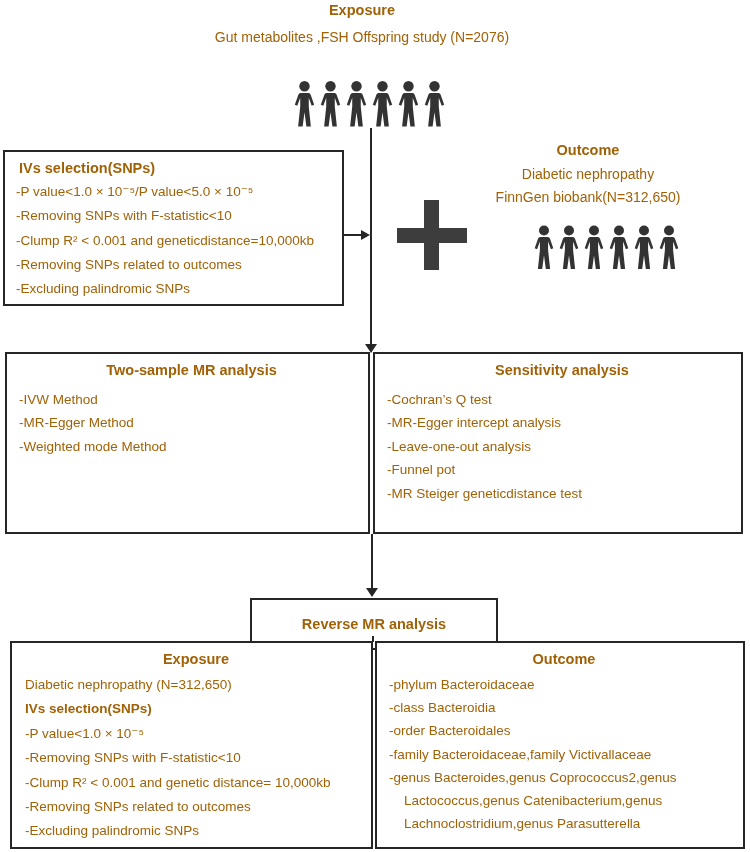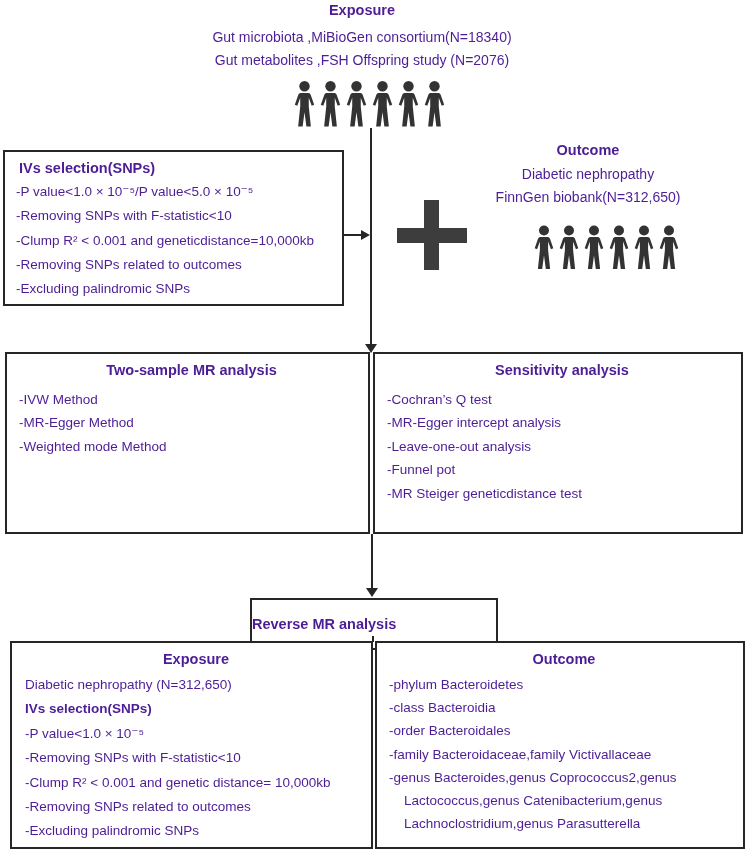--- a/index.html
+++ b/index.html
@@ -1,18 +1,18 @@
 <!DOCTYPE html>
 <html><head>
 <meta charset="utf-8">
 <style>
   html,body{margin:0;padding:0;background:#ffffff;}
   #stage{
     position:relative;width:750px;height:852px;background:#ffffff;overflow:hidden;
-    font-family:"Liberation Sans","DejaVu Sans",sans-serif;color:#4c1d95;
+    font-family:"Liberation Sans","DejaVu Sans",sans-serif;color:#a16207;
   }
   
   .bold{font-weight:700;}
   .li{font-size:13.5px;line-height:24.5px;white-space:nowrap;}
   .li.indent{padding-left:15px;}
   .li.bold{font-weight:700;}
   
   .top-block{position:absolute;left:31px;top:2px;width:662px;text-align:center;}
   .top-title{font-size:14.5px;font-weight:700;line-height:17px;margin-bottom:7px;}
   .top-block .li{font-size:14px;line-height:23px;}
@@ -42,37 +42,36 @@
   .ivs-box{left:3px;top:150px;width:341px;height:156px;padding:4px 4px 0 11px;}
   .ivs-box .box-heading{font-size:14.5px;font-weight:700;line-height:24px;margin-left:3px;}
   .ivs-box .li{line-height:24.3px;}
   .outcome-block{position:absolute;left:438px;top:142px;width:300px;text-align:center;}
   .outcome-block .top-title{margin-bottom:4px;}
   .outcome-block .li{font-size:14px;line-height:23px;}
   .two-sample-box{left:5px;top:352px;width:365px;height:182px;padding:4px 4px 6px 12px;}
   .sensitivity-box{left:373px;top:352px;width:370px;height:182px;padding:4px 4px 0 12px;}
   .mid-title{text-align:center;font-size:14.5px;font-weight:700;line-height:24px;margin-bottom:6px;}
   .two-sample-box .li,.sensitivity-box .li{line-height:23.4px;}
-  .reverse-box{left:250px;top:598px;width:248px;height:52px;display:flex;align-items:center;
+  .reverse-box{left:250px;top:598px;width:248px;height:52px;display:flex;align-items:center;justify-content:center;
     font-size:14.5px;font-weight:700;}
   .bottom-left-box{left:10px;top:641px;width:363px;height:208px;padding:4px 4px 0 13px;}
   .bottom-right-box{left:375px;top:641px;width:370px;height:208px;padding:4px 4px 0 12px;}
   .bottom-title{text-align:center;font-size:14.5px;font-weight:700;line-height:24px;margin-bottom:2px;}
   .bottom-left-box .li{line-height:24.4px;}
   .bottom-right-box .li{line-height:23.2px;}
 </style>
 </head>
 <body>
 
 <div id="stage">
 
   <div class="top-block">
     <div class="top-title">Exposure</div>
     <div>
-        <div class="li">Gut microbiota ,MiBioGen consortium(N=18340)</div>
         <div class="li">Gut metabolites ,FSH Offspring study (N=2076)</div>
       </div>
   </div>
 
   <div class="people-row row1">
       <svg viewBox="0 0 24 44" xmlns="http://www.w3.org/2000/svg">
         <circle cx="12" cy="5" r="5" fill="#333333"></circle>
         <path fill="#333333" d="M8.2,11.5 h7.6 q1.6,0 2.1,1.5 l3.4,9.8 -2.4,0.9 -2.8,-7.7 v8.5 l2,19 h-4.3 l-1.8,-13.5 -1.8,13.5 h-4.3 l2,-19 v-8.5 l-2.8,7.7 -2.4,-0.9 3.4,-9.8 q0.5,-1.5 2.1,-1.5 Z"></path>
       </svg>
       <svg viewBox="0 0 24 44" xmlns="http://www.w3.org/2000/svg">
@@ -190,21 +189,21 @@
         <div class="li">-Removing SNPs with F-statistic&lt;10</div>
         <div class="li">-Clump R² &lt; 0.001 and genetic distance= 10,000kb</div>
         <div class="li">-Removing SNPs related to outcomes</div>
         <div class="li">-Excluding palindromic SNPs</div>
       </div>
   </div>
 
   <div class="fbox bottom-right-box">
     <div class="bottom-title">Outcome</div>
     <div>
-        <div class="li">-phylum Bacteroidetes</div>
+        <div class="li">-phylum Bacteroidaceae</div>
         <div class="li">-class Bacteroidia</div>
         <div class="li">-order Bacteroidales</div>
         <div class="li">-family Bacteroidaceae,family Victivallaceae</div>
         <div class="li">-genus Bacteroides,genus Coprococcus2,genus</div>
         <div class="li indent">Lactococcus,genus Catenibacterium,genus</div>
         <div class="li indent">Lachnoclostridium,genus Parasutterella</div>
       </div>
   </div>
 
 </div>

